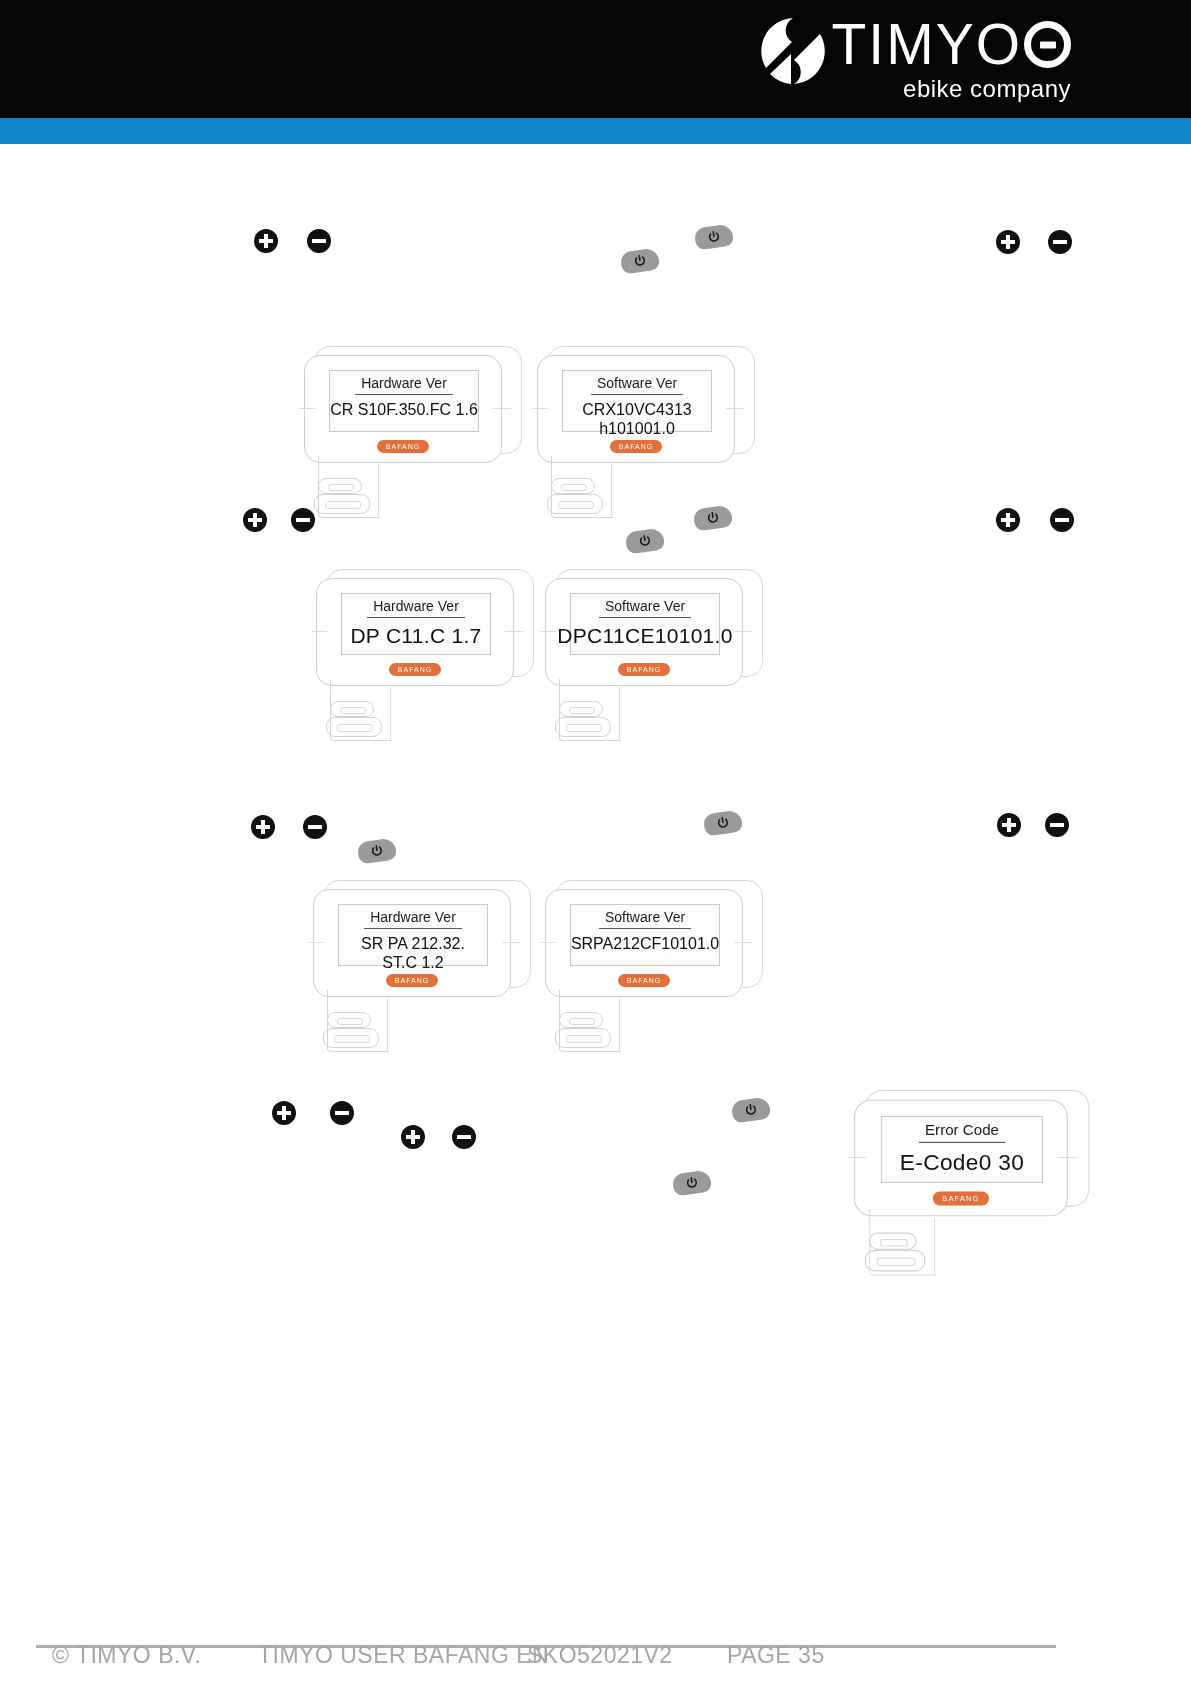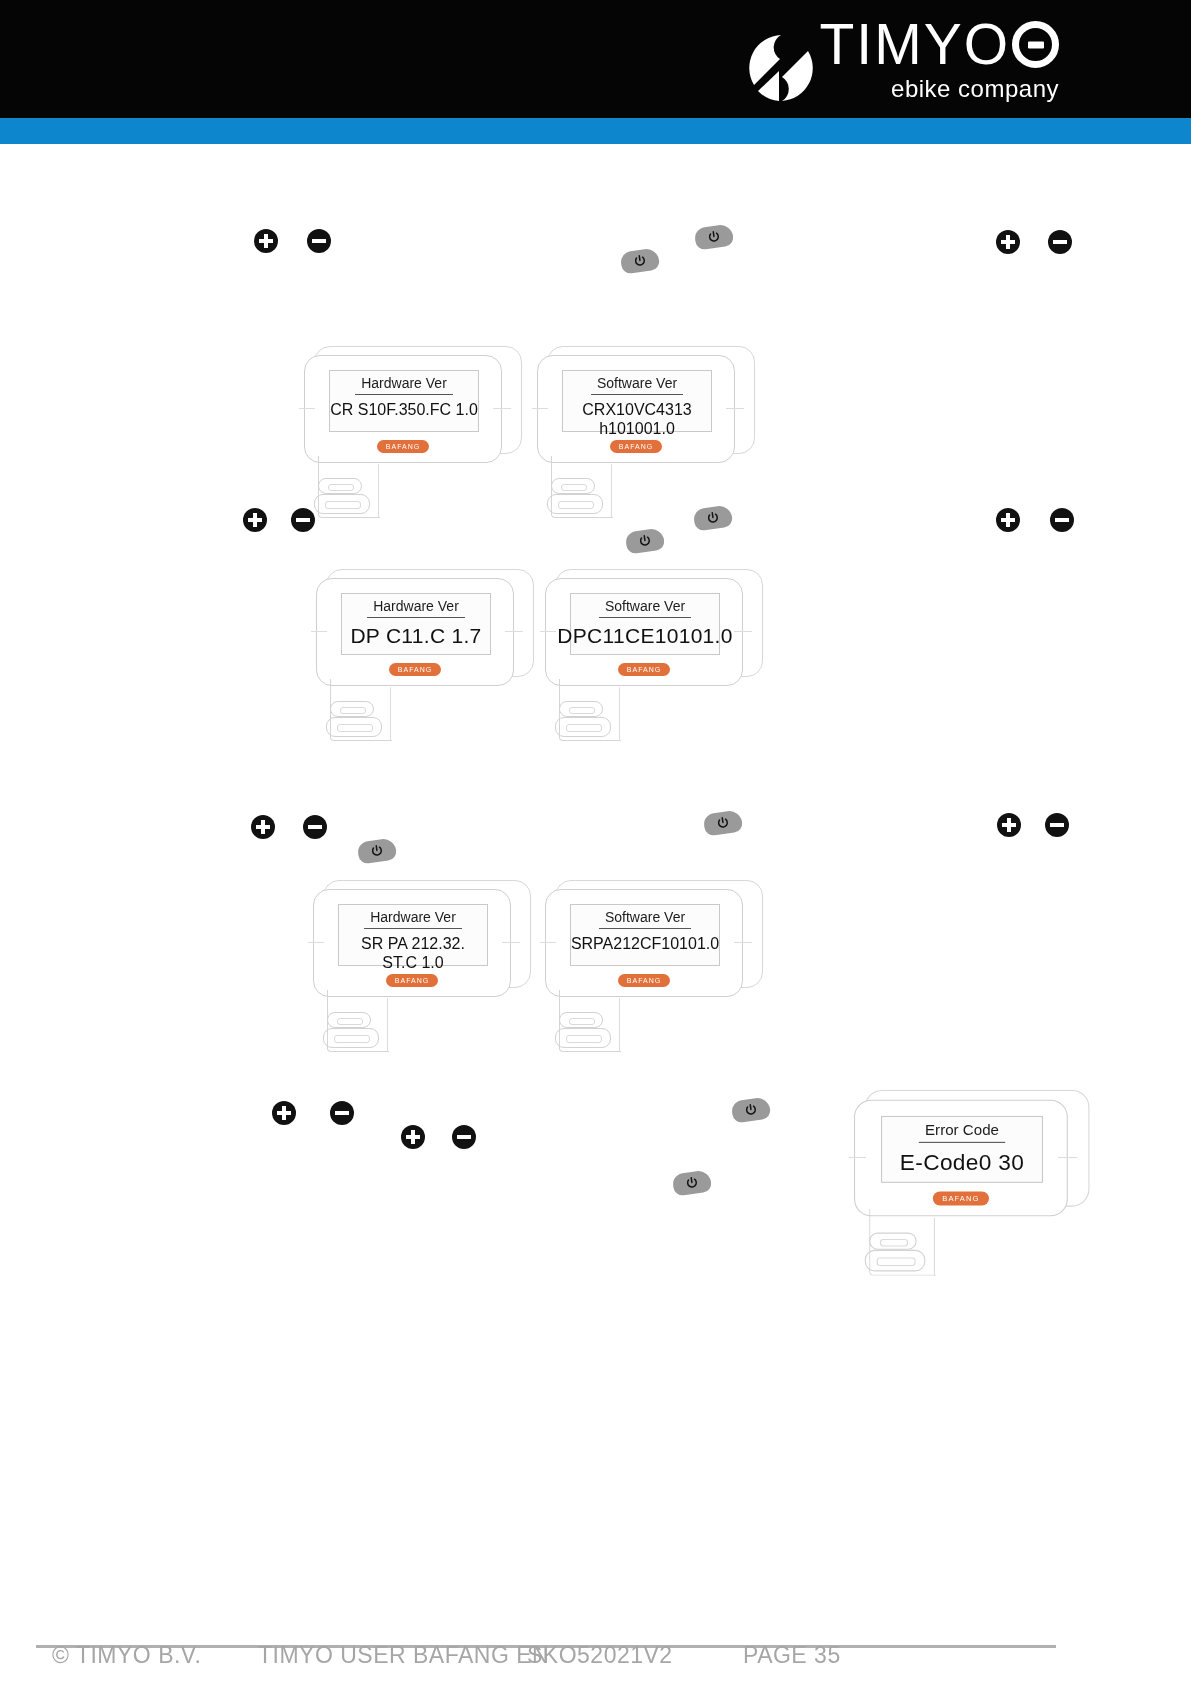--- a/index.html
+++ b/index.html
@@ -14,22 +14,22 @@
   
   .header-black {
     position: absolute; left:0; top:0; width:1191px; height:118px;
     background:#050505;
   }
   .header-blue {
     position: absolute; left:0; top:118px; width:1191px; height:26px;
     background:#0e86ce;
   }
   .logo-wrap {
-    position:absolute; right:132px; top:16px;
-    display:flex; align-items:flex-end; gap:4px;
+    position:absolute; right:120px; top:16px;
+    display:flex; align-items:flex-start; gap:4px;
   }
   .logo-mark { width:70px; height:70px; position:relative; }
   .logo-text-block { display:flex; flex-direction:column; align-items:flex-end; }
   .logo-word {
     color:#ffffff; font-size:57px; letter-spacing:2px; line-height:1;
     font-family:"Liberation Sans", sans-serif; font-weight:400;
     display:flex; align-items:center;
   }
   .logo-o-ring {
     display:inline-block; width:47px; height:47px; border-radius:50%;
@@ -149,21 +149,21 @@
   }
   .footer {
     position:absolute; left:0; top:1655px; width:1191px;
     display:flex; align-items:center;
     color:#a6a6a6; font-size:23px; letter-spacing:0.5px;
     font-family:"Liberation Sans", sans-serif;
   }
   .f-copy  { position:absolute; left:52px;text-align:right; }
   .f-man   { position:absolute; left:258px; }
   .f-sku   { position:absolute; left:527px; }
-  .f-page  { position:absolute; left:727px;margin-left:16px; }
+  .f-page  { position:absolute; left:727px; }
 </style>
 </head>
 <body>
 
 <div class="page">
 
   <div class="header-black">
     <div class="logo-wrap">
       <div class="logo-mark">
         <svg viewBox="0 0 70 70" width="70" height="70" aria-hidden="true">
@@ -204,21 +204,21 @@
         </svg>
       </div>
 
       <div class="device" style="left:304px; top:142px;">
         <div class="dev-backplate"></div>
         <div class="dev-body">
           <div class="dev-side-l"></div>
           <div class="dev-side-r"></div>
           <div class="dev-screen">
             <div class="scr-title">Hardware Ver</div>
-            <div class="scr-value">CR S10F.350.FC 1.0</div>
+            <div class="scr-value">CR S10F.350.FC 1.6</div>
           </div>
           <div class="dev-badge">BAFANG</div>
         </div>
         <div class="dev-stem"></div>
         <div class="dev-stem2"></div>
         <div class="dev-clamp">
           <div class="clamp-a"></div>
           <div class="clamp-b"></div>
         </div>
       </div>
@@ -322,21 +322,21 @@
       </div>
 
       <div class="device" style="left:313px; top:88px;">
         <div class="dev-backplate"></div>
         <div class="dev-body">
           <div class="dev-side-l"></div>
           <div class="dev-side-r"></div>
           <div class="dev-screen">
             <div class="scr-title">Hardware Ver</div>
             <div class="scr-value">SR PA 212.32.
-ST.C 1.0</div>
+ST.C 1.2</div>
           </div>
           <div class="dev-badge">BAFANG</div>
         </div>
         <div class="dev-stem"></div>
         <div class="dev-stem2"></div>
         <div class="dev-clamp">
           <div class="clamp-a"></div>
           <div class="clamp-b"></div>
         </div>
       </div>

